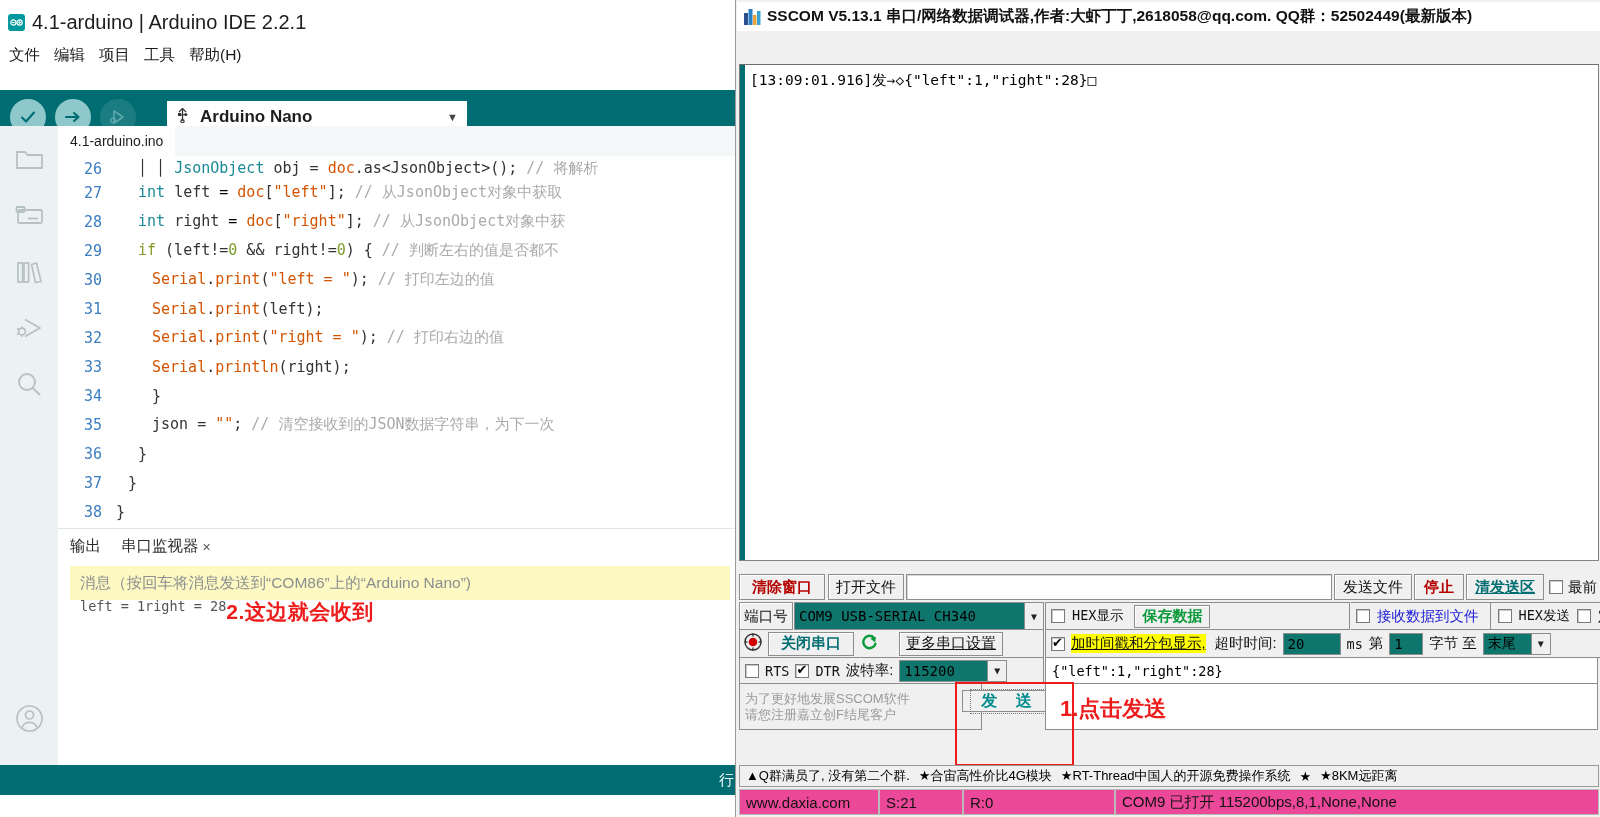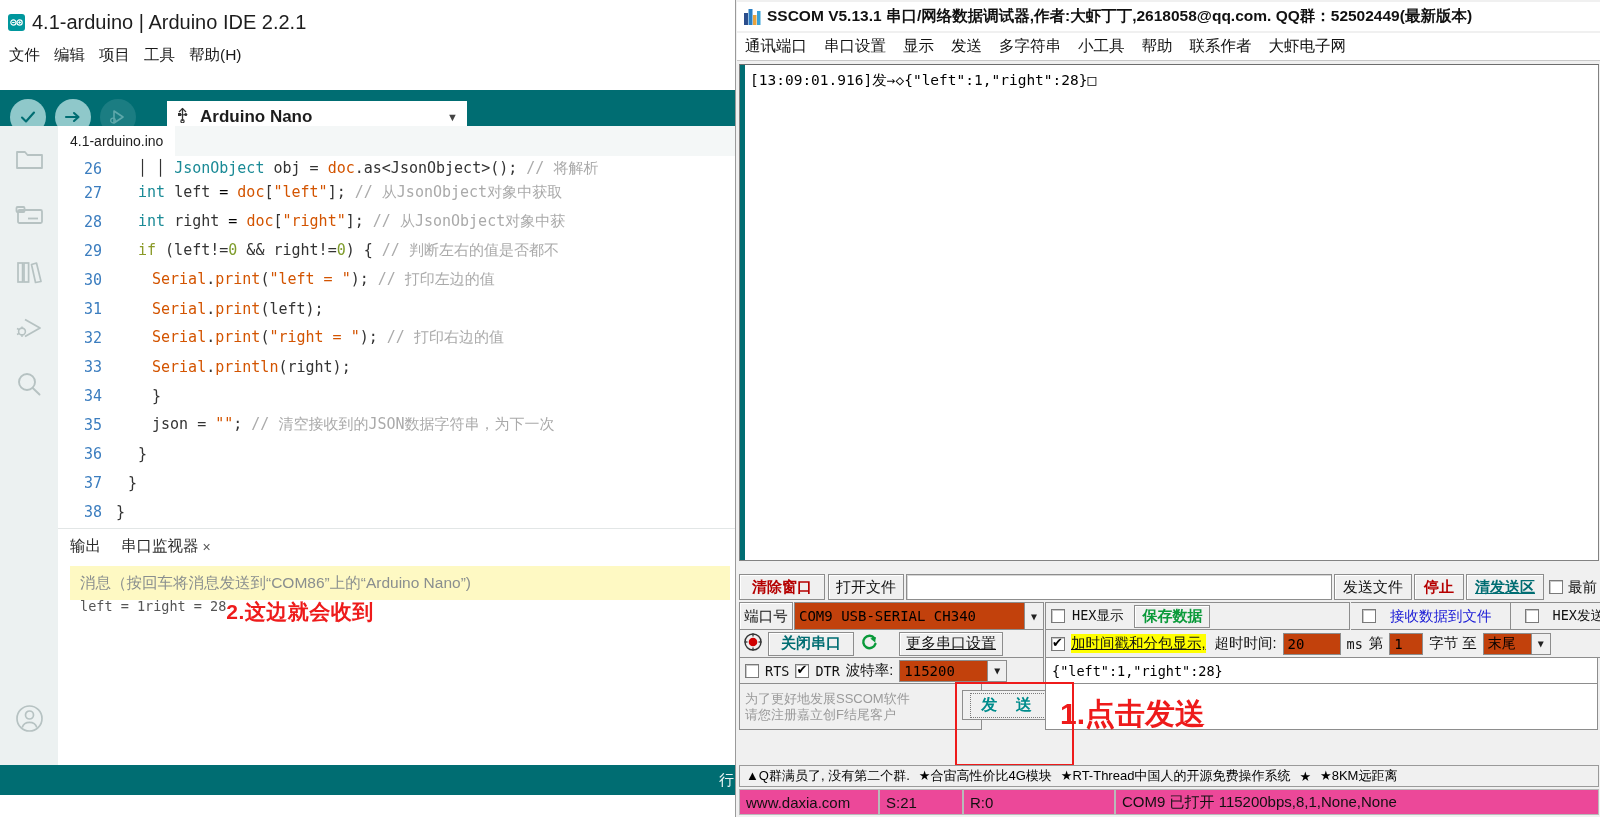--- a/index.html
+++ b/index.html
@@ -105,42 +105,42 @@
   .btn.red{ color:#b50000; } .btn.teal{ color:#006d72; } .btn.plain{ color:#111; font-weight:normal;}
   .txtfield{ background:#ffffff; border:1px solid #8d8d8d; flex:1; min-width:10px;
     box-shadow: inset 1px 1px 0 #d6d6d6; }
   .chk{ width:14px; height:14px; background:#fff; border:1px solid #7a7a7a;
     position:relative; flex:none; box-shadow: inset 1px 1px 0 #c9c9c9; }
   .chk.on::after{ content:"✔"; position:absolute; left:0px; top:-3px;
     font-size:13px; color:#000; line-height:16px; }
 
   .ss-grid{ position:absolute; left:3px; top:602px; width:860px; height:56px; }
 
-  .combo{ background:#c2410c; border:1px solid #8d8d8d; display:flex;
+  .combo{ background:#0f766e; border:1px solid #8d8d8d; display:flex;
     align-items:center; padding-left:4px; font-family:"DejaVu Sans Mono","Liberation Mono",monospace;
     font-size:14px; color:#000; }
   .combo .cb-arrow{ margin-left:auto; width:19px; height:100%;
     background:#f0f0f0; border-left:1px solid #8d8d8d;
     display:flex; align-items:center; justify-content:center; font-size:10px; color:#222; }
 
   .hl-yellow{ background:#ffff00; }
   .lbl{ font-size:14.5px; color:#111; white-space:nowrap; }
   .lbl-mono{ font-family:"DejaVu Sans Mono","Liberation Mono",monospace; font-size:13.5px; }
 
   .ss-ad{ position:absolute; left:3px; top:765px; width:860px; height:22px;
     background:#f0f0f0; border:1px solid #9a9a9a;
     display:flex; align-items:center; padding-left:6px; gap:9px;
     font-size:13px; color:#000; white-space:nowrap; overflow:hidden; }
   .ss-status{ position:absolute; left:3px; top:789px; width:860px; height:26px;
     background:#f0f0f0; display:flex; align-items:stretch; font-size:15px; color:#111; }
   .st-cell{ border:1px solid #b9b9b9; display:flex; align-items:center;
     padding-left:6px; background:#ec4899; white-space:nowrap; }
 
   .redbox{ position:absolute; border:2px solid #ee1b1b; pointer-events:none; }
-  .anno1{ position:absolute; color:#ee1b1b; font-weight:bold; font-size:30px;
+  .anno1{ position:absolute; color:#ee1b1b; font-weight:bold; font-size:22px;
     font-family:"Liberation Sans","DejaVu Sans",sans-serif; }
   .sendbtn{ border:1px solid #8d8d8d; background:#f0f0f0;
     display:flex; align-items:center; justify-content:center;
     font-size:16px; font-weight:bold; color:#008c8c; letter-spacing:7px;
     box-shadow: inset 0 0 0 2px #f0f0f0, inset 0 0 0 3px #f0f0f0; }
   .sendbtn span{ border:1px dotted #7a7a7a; padding:1px 10px; }
   .regtext{ font-size:13px; color:#9a9a9a; line-height:16px; white-space:nowrap;
     font-family:"Liberation Sans","DejaVu Sans",sans-serif; }
 </style>
 </head>
@@ -347,31 +347,20 @@
         <svg width="17" height="17" viewBox="0 0 17 17">
             <rect x="0" y="5" width="4" height="12" fill="#2b4e8c"></rect>
             <rect x="4.5" y="1" width="4" height="16" fill="#2b7fc4"></rect>
             <rect x="9" y="7" width="3.5" height="10" fill="#e8a33d"></rect>
             <rect x="13" y="3" width="3.5" height="14" fill="#3aa3d8"></rect>
           </svg>
       </span>
       <span>SSCOM V5.13.1 串口/网络数据调试器,作者:大虾丁丁,2618058@qq.com. QQ群：52502449(最新版本)</span>
     </div>
 
-    <div class="ss-menu">
-      <span>通讯端口</span>
-      <span>串口设置</span>
-      <span>显示</span>
-      <span>发送</span>
-      <span>多字符串</span>
-      <span>小工具</span>
-      <span>帮助</span>
-      <span>联系作者</span>
-      <span>大虾电子网</span>
-    </div>
 
     <div class="ss-recv">
       <div class="ss-scroll-l"></div>
       <div class="line" style="padding-left:10px">[13:09:01.916]发→◇{"left":1,"right":28}□</div>
     </div>
 
     <div class="ss-rowA">
       <div class="btn red" style="width:86px">清除窗口</div>
       <div class="btn plain" style="width:76px;margin-left:3px">打开文件</div>
       <div class="txtfield" style="margin-left:2px"></div>
@@ -434,21 +423,21 @@
             </svg>
         </span>
         <div class="btn plain" style="width:104px;height:24px;margin-left:14px;text-decoration:underline">更多串口设置</div>
       </div>
 
       <div style="position:absolute;left:306px;top:0;width:305px;height:28px;border:1px solid #8d8d8d;display:flex;align-items:center;gap:7px;padding-left:5px">
         <span class="chk"></span>
         <span class="lbl lbl-mono">HEX显示</span>
         <div class="btn" style="width:76px;height:23px;color:#0a9a3a;margin-left:4px">保存数据</div>
       </div>
-      <div style="position:absolute;left:612px;top:0;width:250px;height:28px;border:1px solid #8d8d8d;border-left:none;display:flex;align-items:center;gap:14px;padding-left:11px">
+      <div style="position:absolute;left:612px;top:0;width:250px;height:28px;border:1px solid #8d8d8d;border-left:none;display:flex;align-items:center;gap:7px;padding-left:5px">
         <span class="chk"></span>
         <span class="lbl" style="color:#1a1ad6">接收数据到文件</span>
         <span style="border-left:1px solid #8d8d8d;height:100%;margin-left:4px"></span>
         <span class="chk"></span>
         <span class="lbl lbl-mono">HEX发送</span>
         <span class="chk"></span>
         <span class="lbl">定时发</span>
       </div>
 
       <div style="position:absolute;left:306px;top:28px;width:556px;height:28px;border:1px solid #8d8d8d;border-top:none;display:flex;align-items:center;gap:6px;padding-left:5px">
@@ -487,21 +476,21 @@
       <span class="lbl-mono">{"left":1,"right":28}</span>
     </div>
 
     <div style="position:absolute;left:3px;top:684px;width:243px;height:46px;border:1px solid #8d8d8d;border-top:none;background:#f0f0f0;display:flex;align-items:center;padding-left:5px">
       <div>
         <div class="regtext">为了更好地发展SSCOM软件</div>
         <div class="regtext">请您注册嘉立创F结尾客户</div>
       </div>
     </div>
 
-    <div class="sendbtn" style="position:absolute;left:226px;top:690px;width:96px;height:30px">
+    <div class="sendbtn" style="position:absolute;left:226px;top:690px;width:96px;height:22px">
       <span>发 送</span>
     </div>
 
     <div style="position:absolute;left:309px;top:684px;width:553px;height:46px;border:1px solid #8d8d8d;border-top:none;background:#fff"></div>
 
     <div class="anno1" style="left:324px;top:694px">1.点击发送</div>
     <div class="redbox" style="left:219px;top:682px;width:119px;height:84px"></div>
 
     <div class="ss-ad">
       <span>▲Q群满员了, 没有第二个群.</span>

